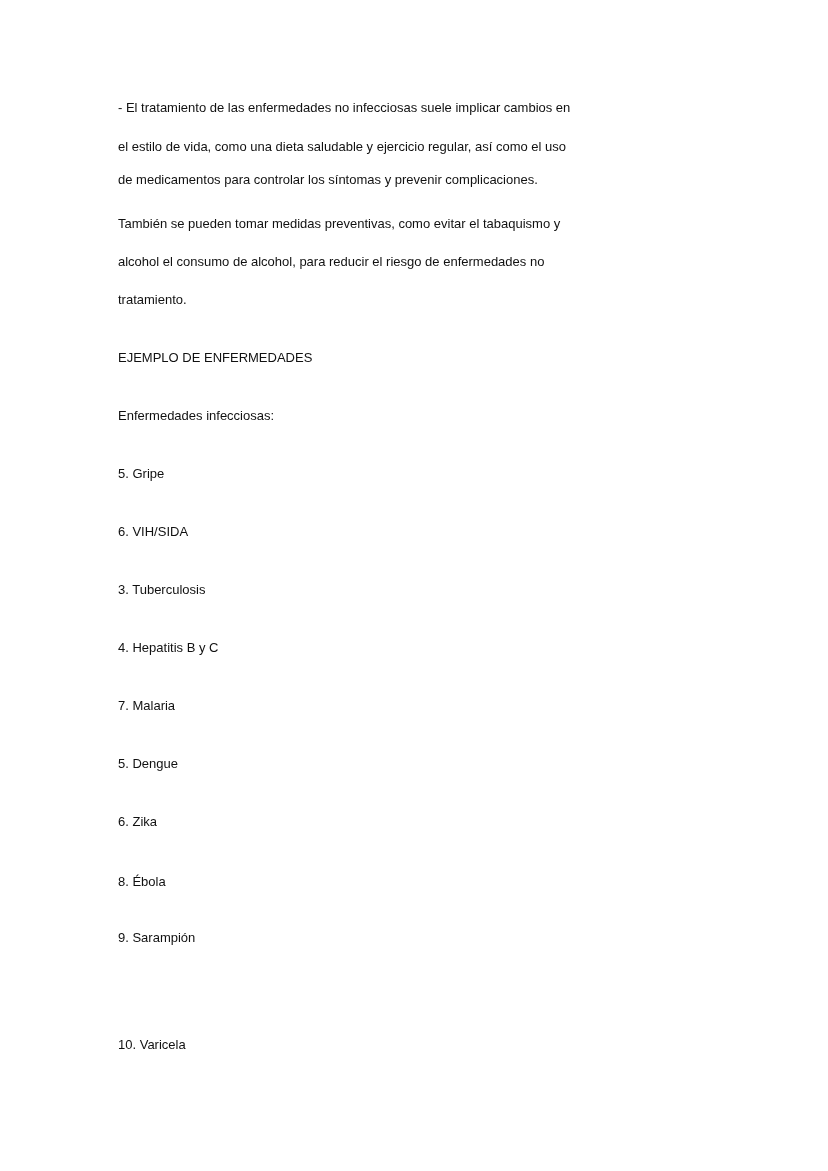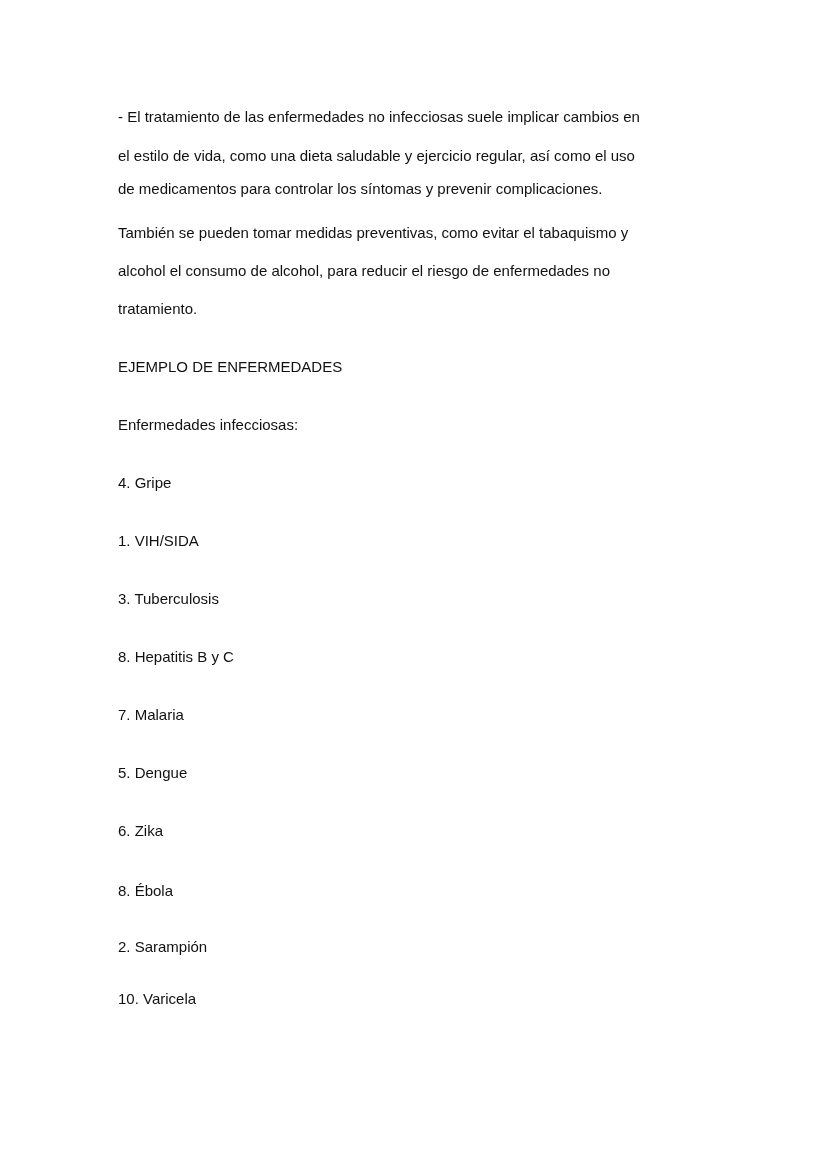--- a/index.html
+++ b/index.html
@@ -1,37 +1,37 @@
 <!DOCTYPE html>
 <html><head>
   <meta charset="utf-8">
   <style>
     html, body { margin: 0; padding: 0; background: #ffffff; }
     body { width: 828px; height: 1171px; position: relative; overflow: hidden;
            font-family: "Liberation Sans", sans-serif; color: #111111; }
     .page { position: absolute; left: 118px; top: 0; width: 600px; }
-    .line { position: absolute; left: 0; font-size: 15px; white-space: nowrap; line-height: 20px; margin-top: 9px; }
+    .line { position: absolute; left: 0; font-size: 13px; white-space: nowrap; line-height: 20px; }
   </style>
 </head>
 <body>
 
 <div class="page">
   <div class="line" style="top:98px">- El tratamiento de las enfermedades no infecciosas suele implicar cambios en</div>
   <div class="line" style="top:137px">el estilo de vida, como una dieta saludable y ejercicio regular, así como el uso</div>
   <div class="line" style="top:170px">de medicamentos para controlar los síntomas y prevenir complicaciones.</div>
   <div class="line" style="top:214px">También se pueden tomar medidas preventivas, como evitar el tabaquismo y</div>
   <div class="line" style="top:252px">alcohol el consumo de alcohol, para reducir el riesgo de enfermedades no</div>
   <div class="line" style="top:290px">tratamiento.</div>
 
   <div class="line" style="top:348px">EJEMPLO DE ENFERMEDADES</div>
   <div class="line" style="top:406px">Enfermedades infecciosas:</div>
 
-  <div class="line" style="top:464px">4. Gripe</div>
-  <div class="line" style="top:522px">1. VIH/SIDA</div>
+  <div class="line" style="top:464px">5. Gripe</div>
+  <div class="line" style="top:522px">6. VIH/SIDA</div>
   <div class="line" style="top:580px">3. Tuberculosis</div>
-  <div class="line" style="top:638px">8. Hepatitis B y C</div>
+  <div class="line" style="top:638px">4. Hepatitis B y C</div>
   <div class="line" style="top:696px">7. Malaria</div>
   <div class="line" style="top:754px">5. Dengue</div>
   <div class="line" style="top:812px">6. Zika</div>
   <div class="line" style="top:872px">8. Ébola</div>
-  <div class="line" style="top:928px">2. Sarampión</div>
-  <div class="line" style="top:980px">10. Varicela</div>
+  <div class="line" style="top:928px">9. Sarampión</div>
+  <div class="line" style="top:1035px">10. Varicela</div>
 </div>
 
 </body></html>

